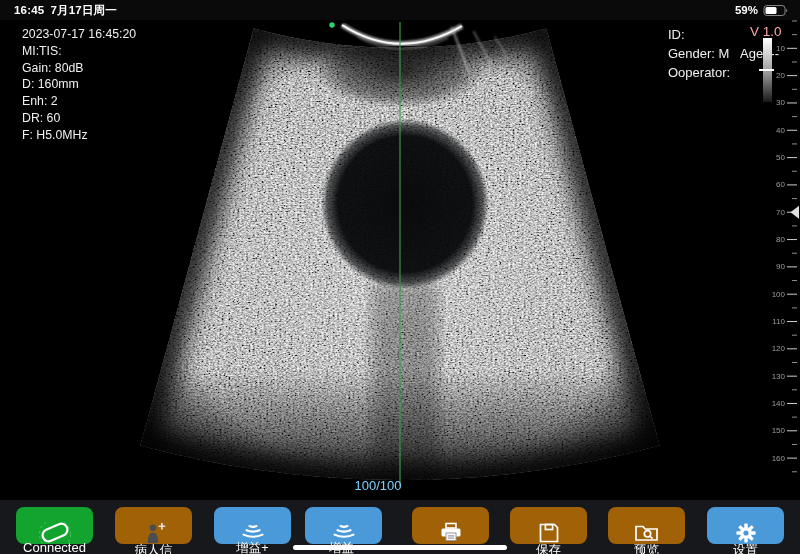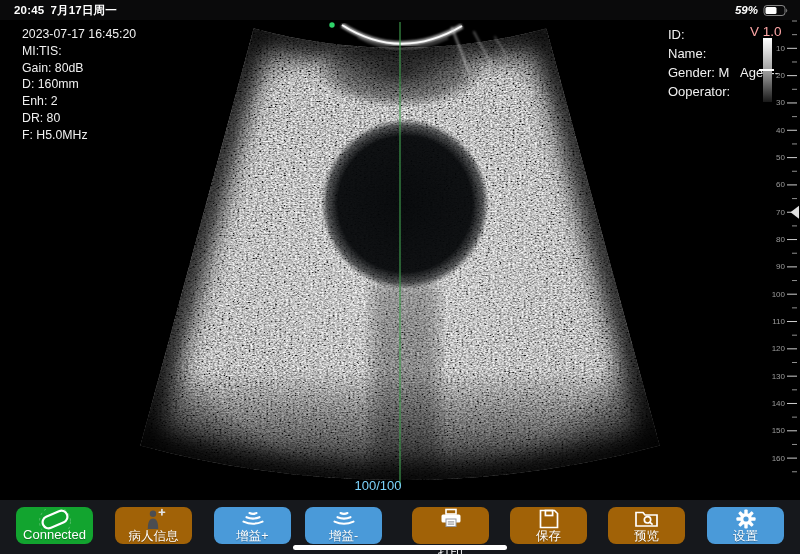--- a/index.html
+++ b/index.html
@@ -4,40 +4,40 @@
 <style>
   html,body{margin:0;padding:0;background:#000;}
   .screen{position:relative;width:800px;height:554px;background:#000;overflow:hidden;
           font-family:"Liberation Sans","DejaVu Sans",sans-serif;-webkit-font-smoothing:antialiased;}
   
   .status-bar{position:absolute;left:0;top:0;width:800px;height:20px;background:#0a0a0b;
               border-bottom:1px solid #151515;display:flex;align-items:center;justify-content:space-between;}
   .status-left{margin-left:14px;color:#fff;font-size:11.5px;font-weight:700;letter-spacing:.2px;}
   .status-left span{margin-right:6px;}
   .status-right{margin-right:10px;display:flex;align-items:center;gap:5px;color:#fff;
-                font-size:11.5px;font-weight:600;font-style:italic;}
+                font-size:11.5px;font-weight:600;}
   
   .image-area{position:absolute;left:0;top:20px;width:800px;height:480px;background:#000;padding-left:44px;}
   .us-svg{position:absolute;left:0;top:0;}
   .overlay-left{position:absolute;left:22px;top:6px;color:#f0f0f0;font-size:12.3px;line-height:16.8px;}
   .overlay-left .tis{}
   .overlay-right{position:absolute;left:668px;top:5px;color:#f0f0f0;font-size:13px;line-height:19px;width:130px;}
   .overlay-right .line{position:relative;height:19px;}
   .overlay-right .age{position:absolute;left:72px;top:0;}
   .version{position:absolute;left:750px;top:4px;color:#fca5a5;font-size:13.5px;}
   .grayscale-bar{position:absolute;left:763px;top:18px;width:9px;height:64px;
                  background:linear-gradient(#ffffff 0%,#d8d8d8 22%,#969696 55%,#3a3a3a 88%,#191919 100%);}
   .gs-marker{position:absolute;left:759px;top:49px;width:15px;height:2px;background:#fff;}
   .ruler{position:absolute;left:755px;top:0;}
   .frame-counter{position:absolute;left:340px;top:458px;width:76px;text-align:center;
                  color:#7dd3fc;font-size:13px;}
   
   .toolbar{position:absolute;left:0;top:500px;width:800px;height:54px;background:#16181c;}
-  .tb-btn{position:absolute;top:7px;width:77px;height:37px;border-radius:8px;border:none;padding:0;
-          display:flex;flex-direction:column;justify-content:flex-start;cursor:pointer;}
+  .tb-btn{position:absolute;top:7px;width:77px;height:37px;border-radius:8px;border:none;padding:14px;
+          display:flex;flex-direction:column;align-items:center;justify-content:flex-start;cursor:pointer;}
   .tb-btn .icon{height:22px;display:flex;align-items:center;justify-content:center;margin-top:1px;}
   .tb-btn .lbl{color:#fff;font-size:12.5px;line-height:13px;text-shadow:0 1px 1px rgba(0,0,0,.35);}
   .btn-green{background:#12a42f;}
   .btn-gray{background:#a16207;}
   .btn-blue{background:#4a9ad9;}
   .tb-btn:nth-child(1){left:16px;}
   .tb-btn:nth-child(2){left:115px;}
   .tb-btn:nth-child(3){left:214px;}
   .tb-btn:nth-child(4){left:305px;}
   .tb-btn:nth-child(5){left:412px;gap:17px;}
@@ -48,21 +48,21 @@
   .home-indicator{position:absolute;left:293px;top:545px;width:214px;height:5px;border-radius:3px;
                   background:#ffffff;}
 </style>
 </head>
 <body>
 
 <div class="screen">
 
   <div class="status-bar">
     <div class="status-left">
-      <span>20:45</span><span>7月17日周一</span>
+      <span>16:45</span><span>7月17日周一</span>
     </div>
     <div class="status-right">
       <span>59%</span>
       <svg width="27" height="13" viewBox="0 0 27 13">
         <rect x="1" y="1.5" width="21" height="10" rx="3" fill="none" stroke="rgba(255,255,255,0.5)" stroke-width="1"></rect>
         <rect x="2.5" y="3" width="11" height="7" rx="1.5" fill="#ffffff"></rect>
         <path d="M23.2 4.5 a2.5 2.5 0 0 1 0 4 Z" fill="rgba(255,255,255,0.5)"></path>
       </svg>
     </div>
   </div>
@@ -155,27 +155,26 @@
       <circle cx="332" cy="5" r="2.7" fill="#2fd36a"></circle>
       <line x1="400" y1="2" x2="400" y2="466" stroke="#3e9d4d" stroke-width="1.2" opacity="0.95"></line>
     </svg>
 
     <div class="overlay-left">
       <div>2023-07-17 16:45:20</div>
       <div><span>MI:</span><span class="tis">TIS:</span></div>
       <div>Gain: 80dB</div>
       <div>D: 160mm</div>
       <div>Enh: 2</div>
-      <div>DR: 80</div>
+      <div>DR: 60</div>
       <div>F: H5.0MHz</div>
     </div>
 
     <div class="overlay-right">
       <div class="line">ID:</div>
-      <div class="line">Name:</div>
       <div class="line">
         <span>Gender: M</span>
         <span class="age">Age: --</span>
       </div>
       <div class="line">Ooperator:</div>
     </div>
 
     <div class="version">V 1.0</div>
     <div class="grayscale-bar"></div>
     <div class="gs-marker"></div>

